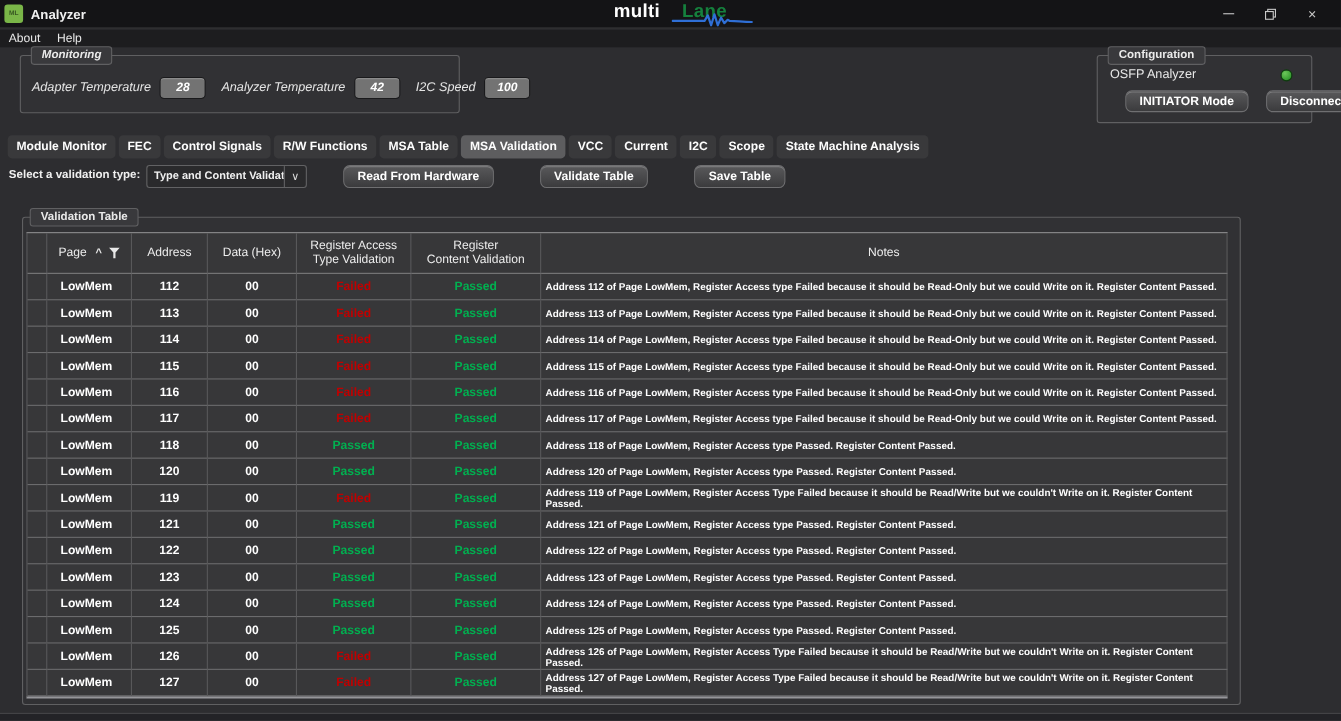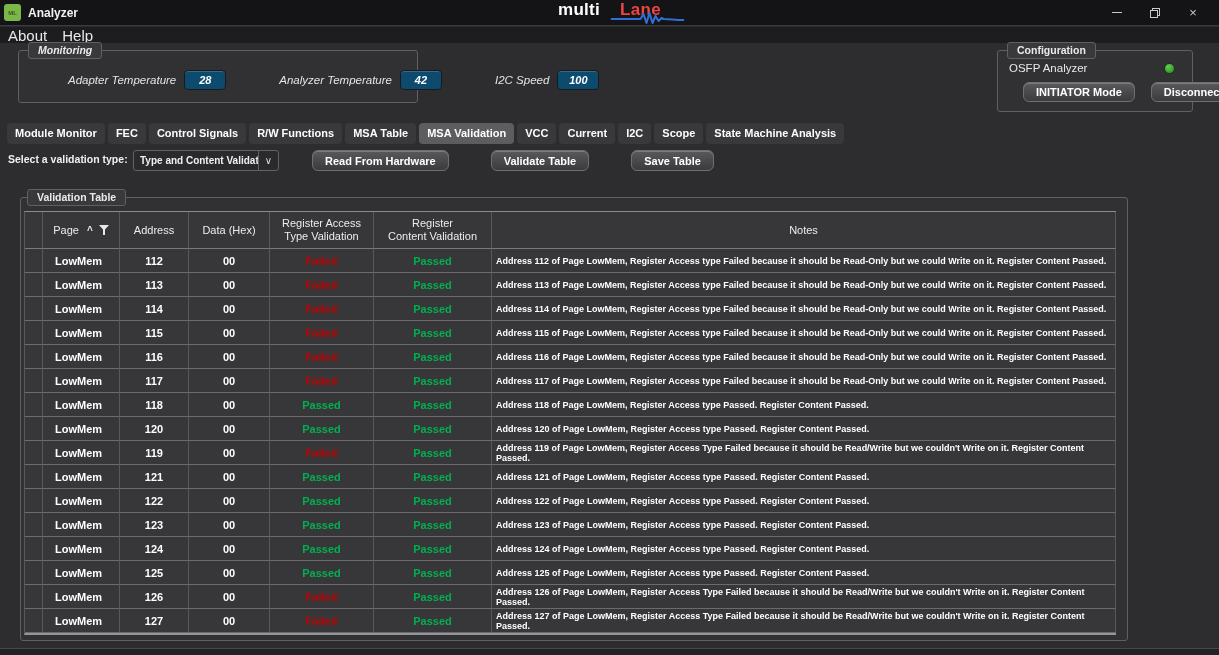--- a/index.html
+++ b/index.html
@@ -11,38 +11,38 @@
   }
   
   .titlebar { position:absolute; top:0; left:0; right:0; height:26px; background:#141416;
     display:flex; align-items:center; border-bottom:1px solid #3a3a3c; }
   .app-icon { width:17px; height:17px; background:#7ab648; border-radius:3px; margin:0 7px 0 4px;
     display:flex; align-items:center; justify-content:center; font-size:6px; font-weight:bold; color:#375722; }
   .app-title { font-size:12px; font-weight:bold; color:#f2f2f2; }
   .logo { position:absolute; left:50%; top:1px; transform:translateX(-50%); height:24px; }
   .logo-text { font-size:17px; font-weight:bold; letter-spacing:.3px; line-height:18px; }
   .logo-multi { color:#ffffff; }
-  .logo-lane { color:#ef4444;margin-left:20px; }
+  .logo-lane { color:#15803d;margin-left:20px; }
   .logo-wave { position:absolute; left:52px; top:10px; }
   .win-controls { margin-left:auto; display:flex; align-items:center; gap:10px; padding-right:12px; }
   .win-btn { width:28px; height:20px; display:flex; align-items:center; justify-content:center; color:#c8c8c8; }
   .min-glyph { width:10px; height:1px; background:#c8c8c8; display:block; }
   .close-glyph { font-size:13px; line-height:13px; color:#c8c8c8; }
   
   .menubar { position:absolute; top:27px; left:0; right:0; height:16px; background:#1d1d1f;
     display:flex; align-items:center; gap:15px; padding-left:8px; }
-  .menu-item { font-size:15px; color:#e8e8e8; }
+  .menu-item { font-size:11px; color:#e8e8e8; }
   
   .groupbox { position:absolute; border:1px solid #606062; border-radius:3px; background:#313134; }
   .group-label { position:absolute; top:-9px; left:9px; background:#39393c; border:1px solid #606062;
     border-radius:3px; padding:0 9px; font-size:10.5px; font-weight:bold; color:#eaeaea; line-height:15px; white-space:nowrap; }
   #monitoring { left:18px; top:50px; width:400px; height:53px;font-style:italic; }
   .mon-fields { display:flex; align-items:center; height:100%; padding:7px 8px 0 10px; }
-  .mon-label { font-size:11.5px; color:#e4e4e4; margin-right:8px; white-space:nowrap;margin-left:39px; }
-  .valuebox { min-width:42px; height:20px; padding:0 4px; background:#0c4a6e; border:1px solid #1a1a1c;
+  .mon-label { font-size:11.5px; color:#e4e4e4; margin-right:8px; white-space:nowrap; }
+  .valuebox { min-width:42px; height:20px; padding:0 4px; background:#737373; border:1px solid #1a1a1c;
     border-radius:4px; box-shadow:inset 0 1px 0 rgba(255,255,255,.18);
     font-size:11px; font-weight:bold; color:#fff; display:flex; align-items:center; justify-content:center;
     margin-right:14px; }
   #configuration { left:997px; top:50px; width:196px; height:62px; }
   .cfg-inner { padding:8px 9px 0 9px; }
   .cfg-row1 { display:flex; align-items:center; justify-content:space-between; padding:0 8px 0 2px; height:18px; }
   .cfg-device { font-size:11.5px; color:#e8e8e8; }
   .led { width:11px; height:11px; border-radius:50%; border:1px solid #0e3d0e;
     background:radial-gradient(circle at 35% 30%, #6cc75a, #1f8a1f); }
   .cfg-row2 { display:flex; justify-content:space-between; margin-top:5px; }

